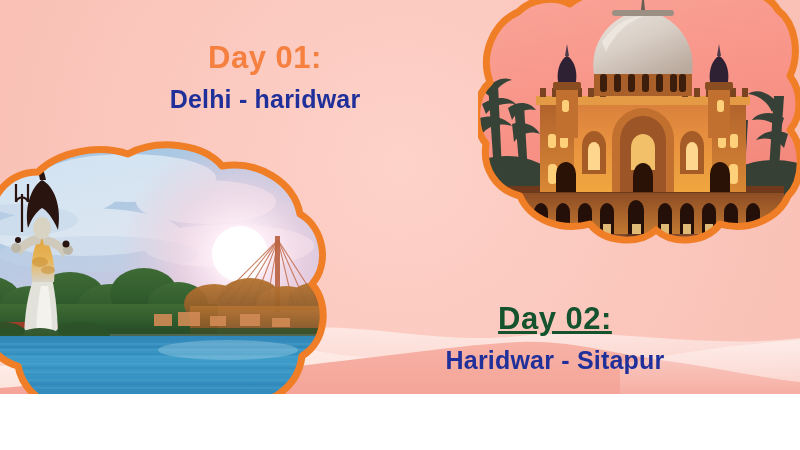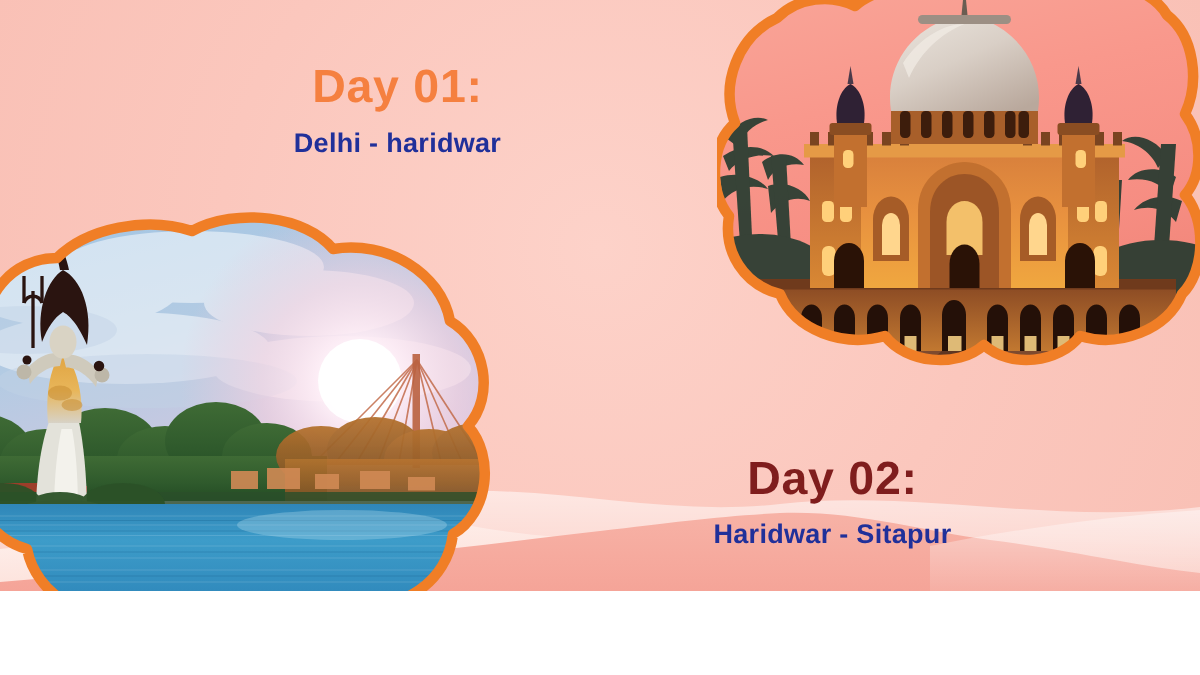--- a/index.html
+++ b/index.html
@@ -33,21 +33,21 @@
 
   .day-title {
     font-size:31px;
     font-weight:bold;
     letter-spacing:0.5px;
     line-height:1.05;
     white-space:nowrap;
   }
 
   .day-route {
-    font-size:18px;
+    font-size:25px;
     font-weight:bold;
     letter-spacing:0.2px;
     line-height:1.1;
     margin-top:11px;
     white-space:nowrap;
   }
 
   #day1-block { left:120px; top:42px; width:290px; }
   #day2-block { left:395px; top:303px; width:320px; }
 
@@ -481,17 +481,17 @@
       <use href="#blobHari" fill="none" stroke="#f07e26" stroke-width="7" stroke-linejoin="round"></use>
     </svg>
   </div>
 
   <div class="day-block" id="day1-block">
     <div class="day-title" style="color:#f58040;">Day 01:</div>
     <div class="day-route" style="color:#20309a;">Delhi - haridwar</div>
   </div>
 
   <div class="day-block" id="day2-block">
-    <div class="day-title" style="color:#7f1d1d;">Day 02:</div>
+    <div class="day-title" style="color:#14532d;text-decoration:underline;">Day 02:</div>
     <div class="day-route" style="color:#20309a;">Haridwar - Sitapur</div>
   </div>
 
 </div>
 
 </body></html>

